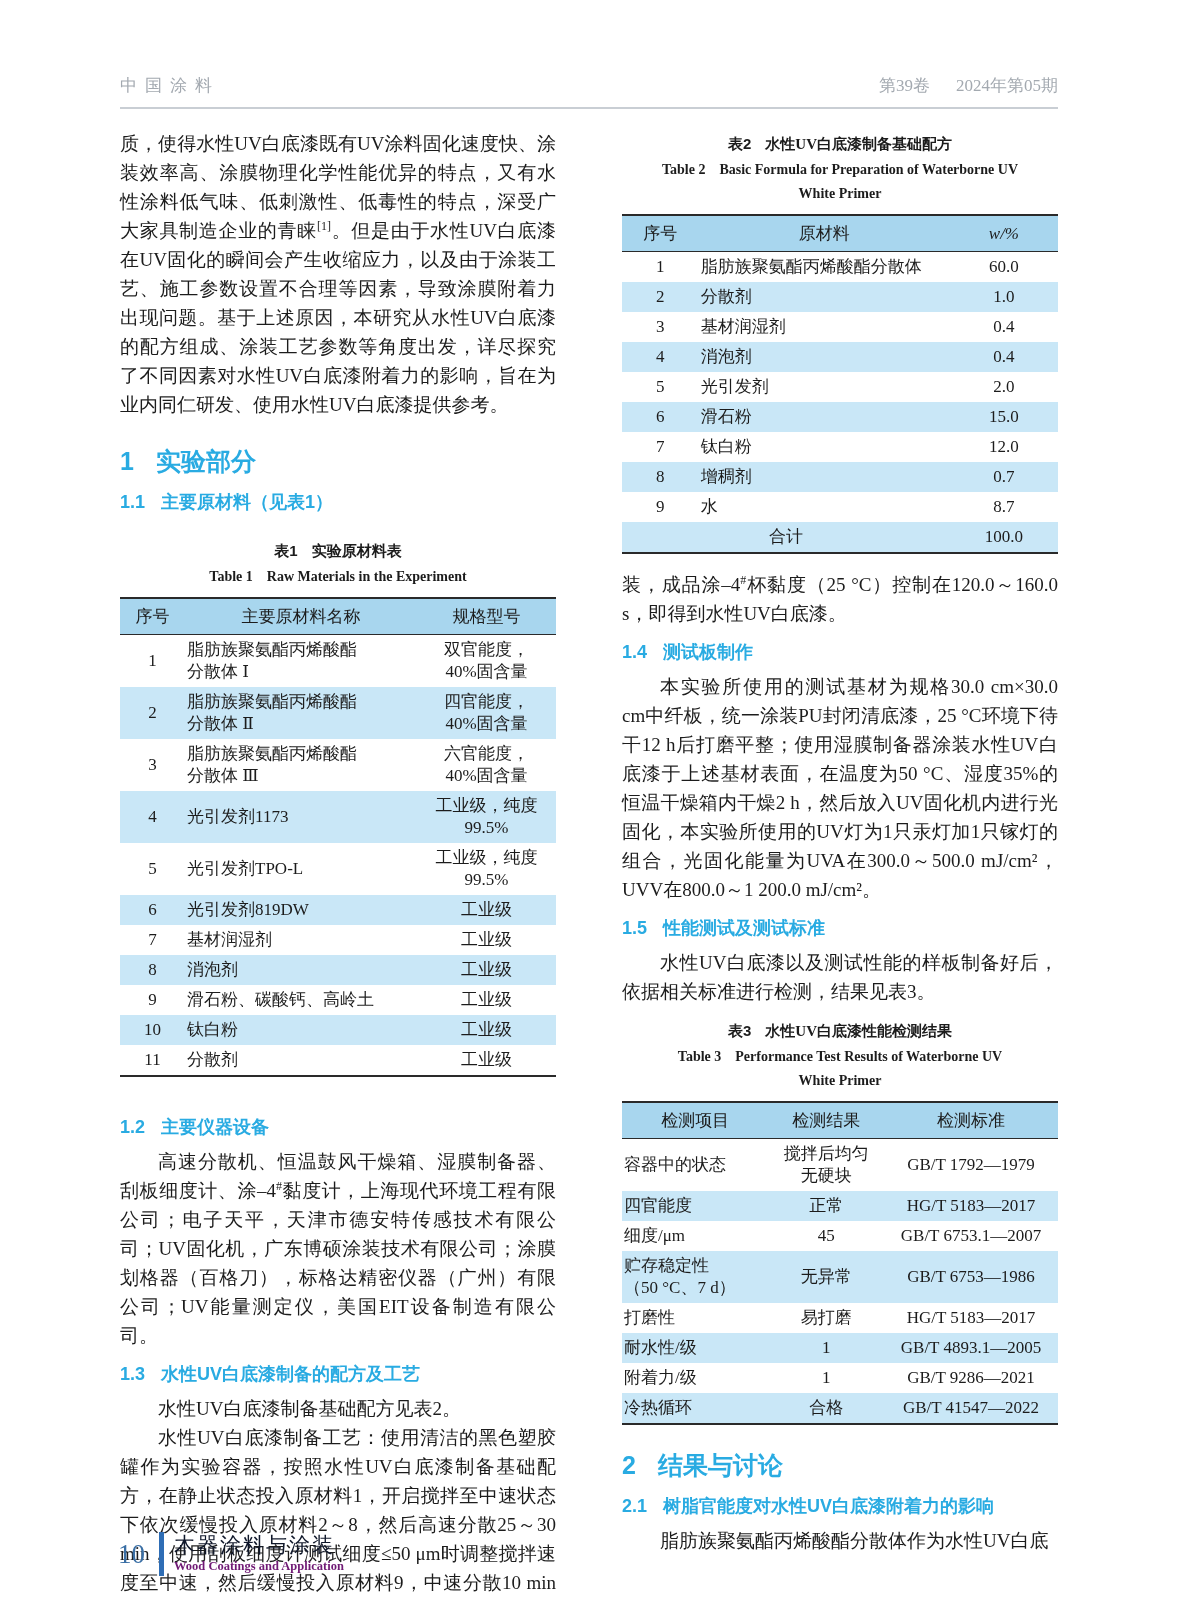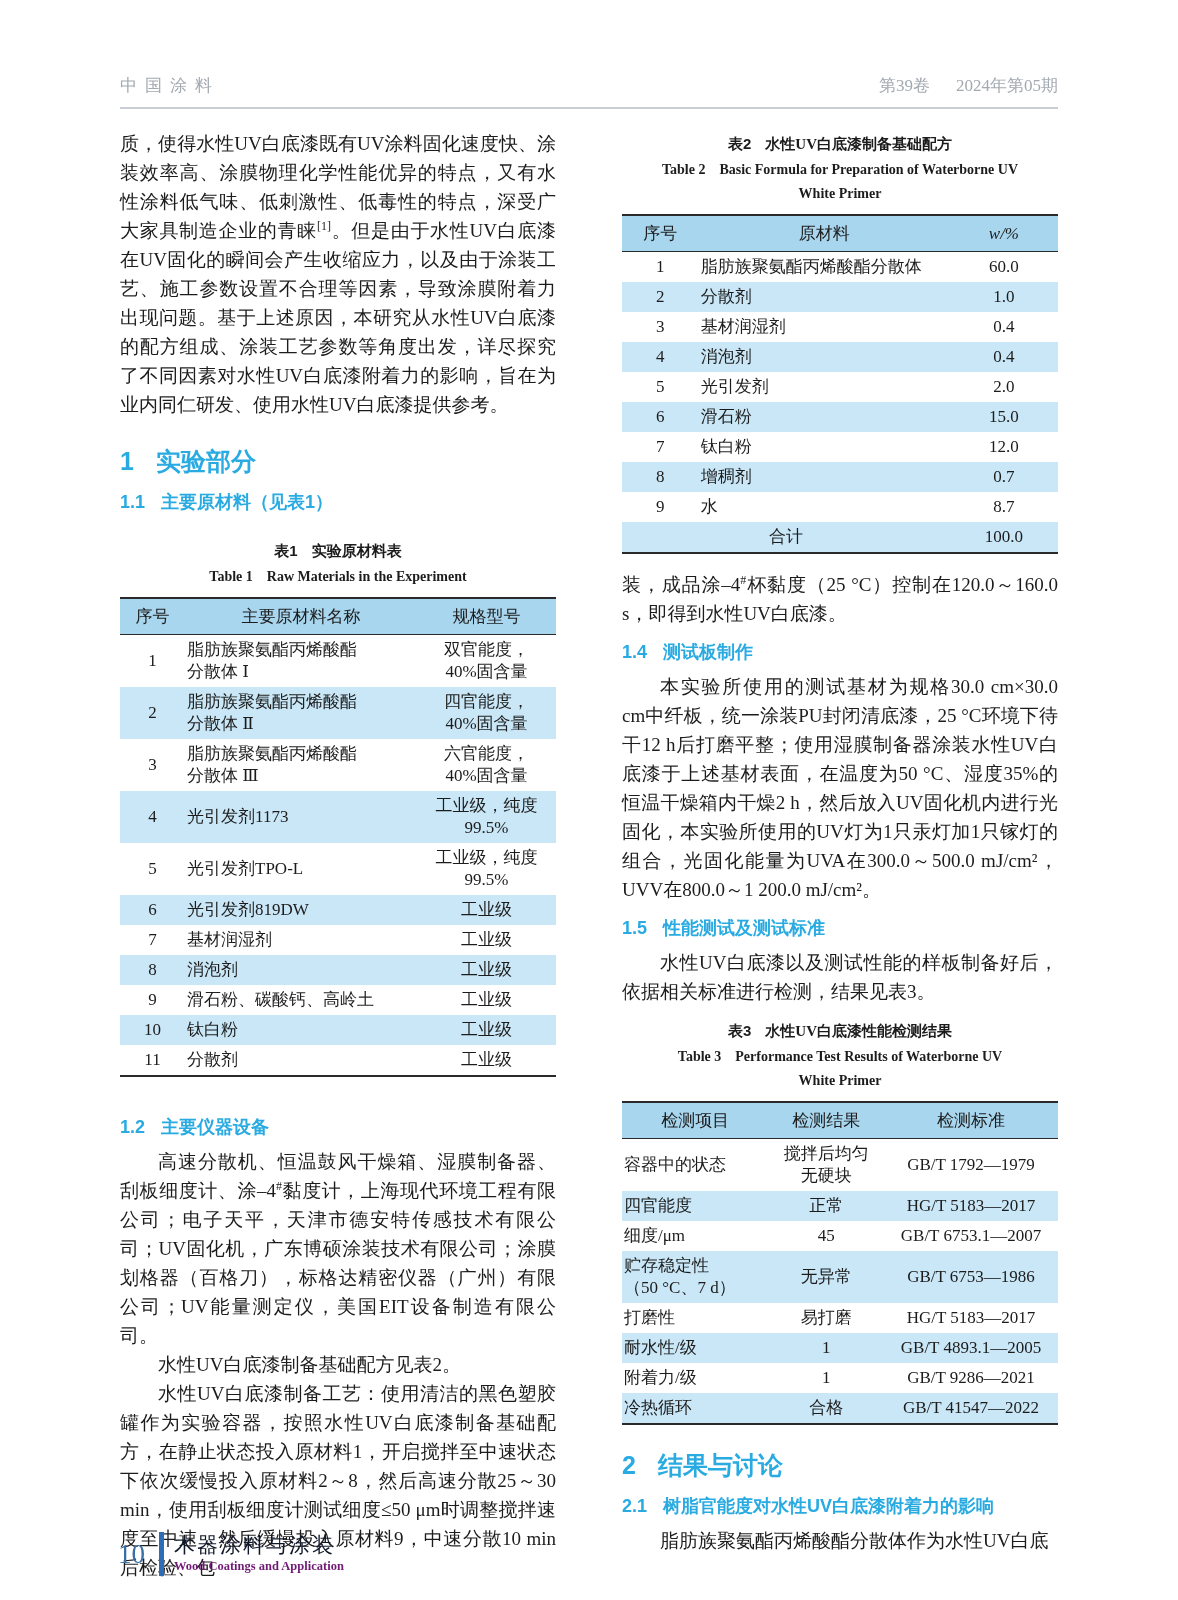--- a/index.html
+++ b/index.html
@@ -216,20 +216,23 @@
             <td class="tc">工业级</td>
           </tr>
         </tbody>
       </table>
 
       <div class="h-sub" style="margin-top:38px;">
         <span class="num">1.2</span><span>主要仪器设备</span>
       </div>
       <p class="body indent"><span>高速分散机、恒温鼓风干燥箱、湿膜制备器、刮板细度计、涂–4</span><sup class="ref">#</sup><span>黏度计，上海现代环境工程有限公司；电子天平，天津市德安特传感技术有限公司；UV固化机，广东博硕涂装技术有限公司；涂膜划格器（百格刀），标格达精密仪器（广州）有限公司；UV能量测定仪，美国EIT设备制造有限公司。</span></p>
 
+      <div class="h-sub">
+        <span class="num">1.3</span><span>水性UV白底漆制备的配方及工艺</span>
+      </div>
       <p class="body indent">水性UV白底漆制备基础配方见表2。</p>
       <p class="body indent">水性UV白底漆制备工艺：使用清洁的黑色塑胶罐作为实验容器，按照水性UV白底漆制备基础配方，在静止状态投入原材料1，开启搅拌至中速状态下依次缓慢投入原材料2～8，然后高速分散25～30 min，使用刮板细度计测试细度≤50 μm时调整搅拌速度至中速，然后缓慢投入原材料9，中速分散10 min后检验、包</p>
 
     </div>
 
     <div class="col">
 
       <div class="cap-zh" style="margin-top:6px;">
         <span>表2</span><span class="t">水性UV白底漆制备基础配方</span>
       </div>

